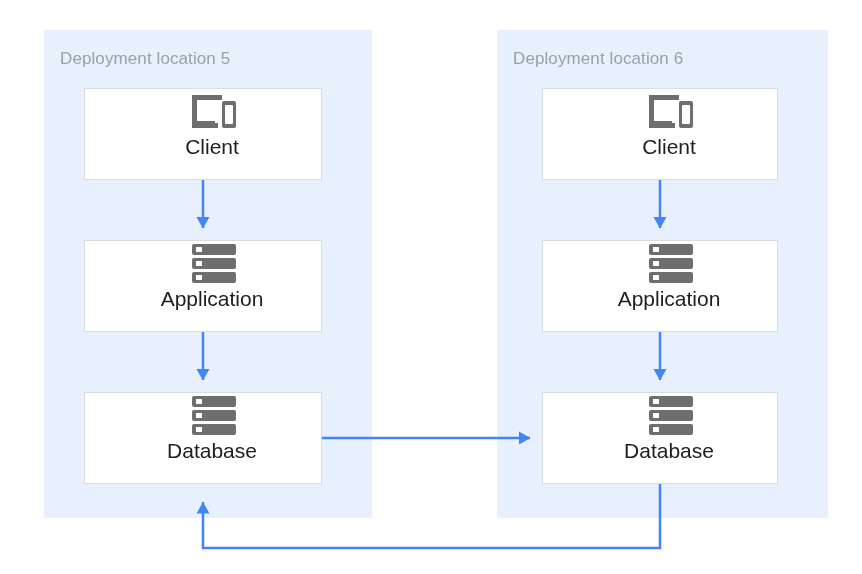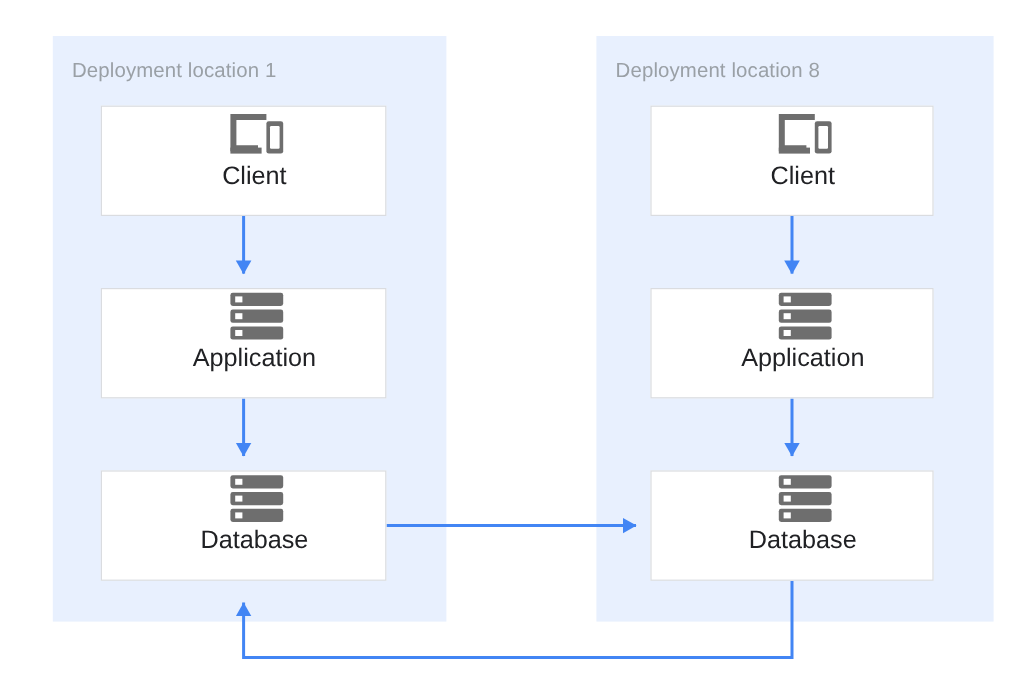--- a/index.html
+++ b/index.html
@@ -88,25 +88,25 @@
     pointer-events: none;
     overflow: visible;
   }
 </style>
 </head>
 <body>
 
 <div id="diagram">
 
   <div class="panel" id="panel-1">
-    <div class="panel-title">Deployment location 1</div>
+    <div class="panel-title">Deployment location 5</div>
   </div>
 
   <div class="panel" id="panel-2">
-    <div class="panel-title">Deployment location 8</div>
+    <div class="panel-title">Deployment location 6</div>
   </div>
 
   <svg class="conn-svg" viewBox="0 0 862 574" xmlns="http://www.w3.org/2000/svg">
     <defs>
       <marker id="arrowDown" markerWidth="14" markerHeight="12" refX="7" refY="11" orient="0" markerUnits="userSpaceOnUse">
         <path d="M0.5,0 L13.5,0 L7,11.5 Z" fill="#4285f4"></path>
       </marker>
       <marker id="arrowRight" markerWidth="12" markerHeight="14" refX="11" refY="7" orient="0" markerUnits="userSpaceOnUse">
         <path d="M0,0.5 L0,13.5 L11.5,7 Z" fill="#4285f4"></path>
       </marker>

